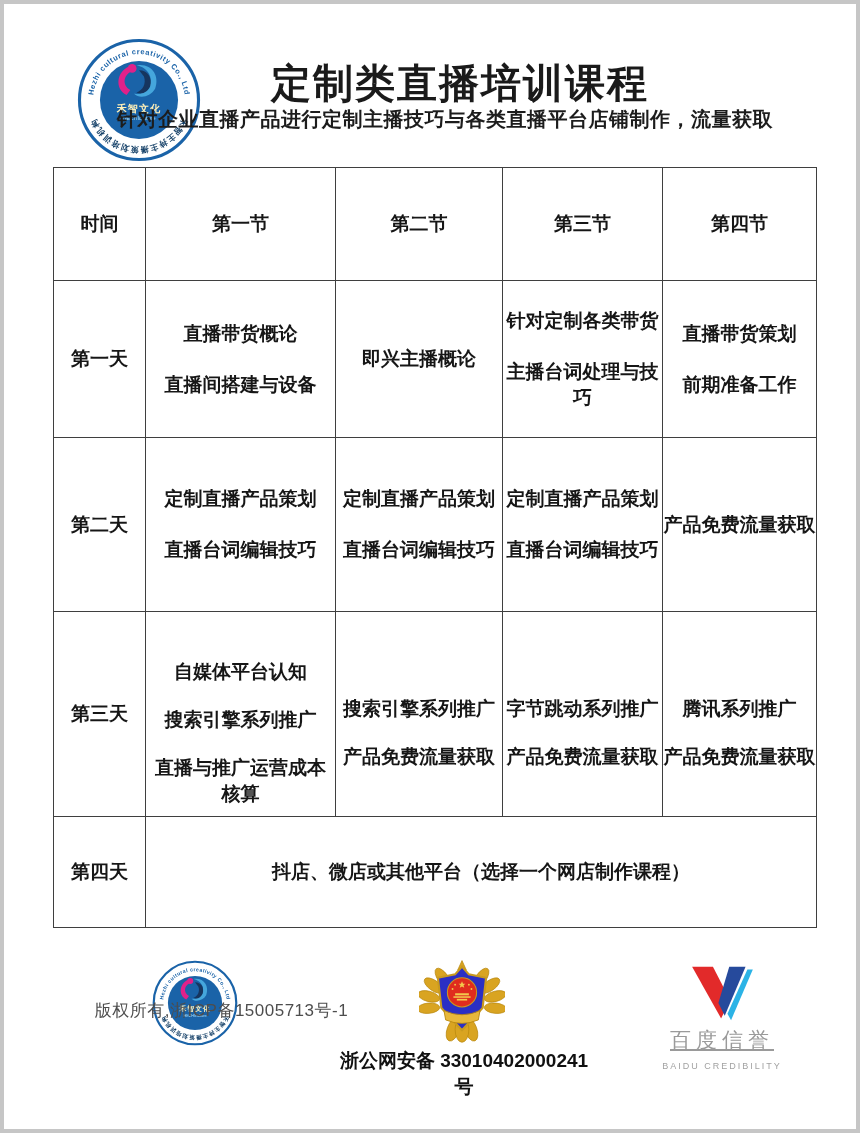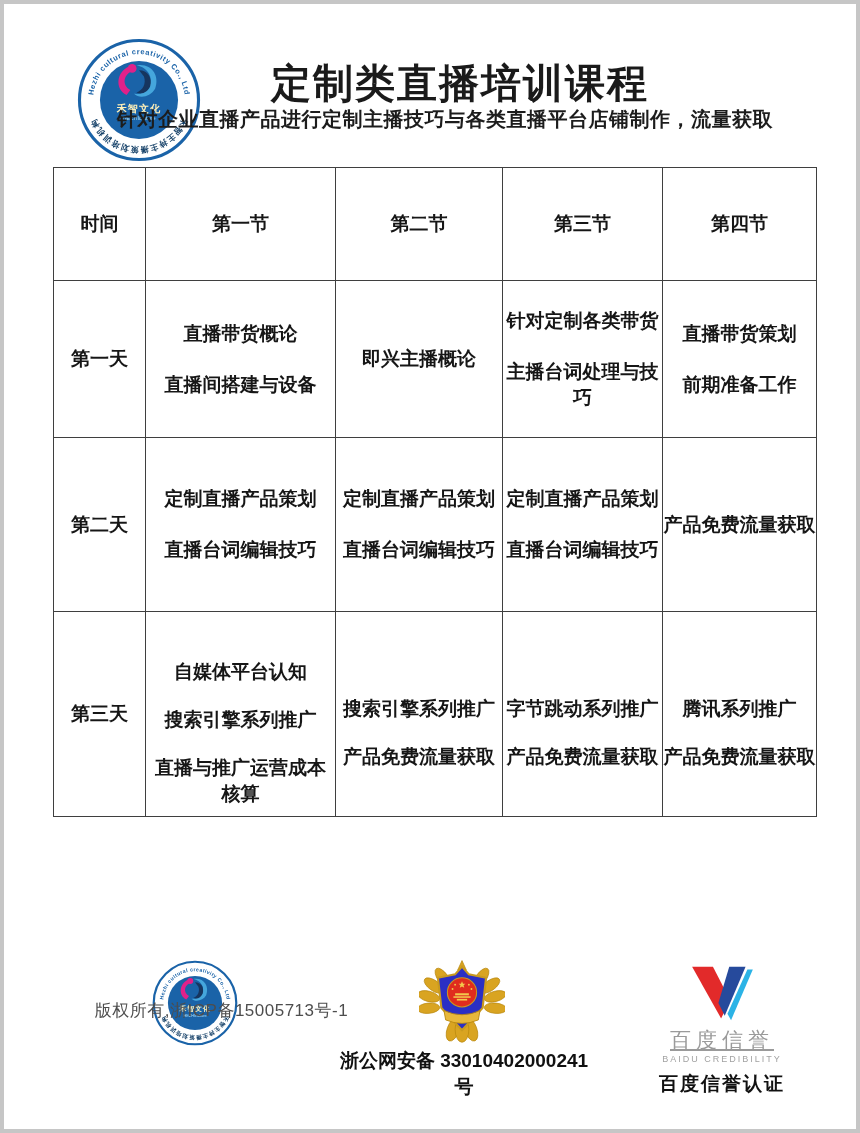--- a/index.html
+++ b/index.html
@@ -40,21 +40,21 @@
     font-size:17px;color:#4d4d4d;letter-spacing:0.5px;
   }
   .police-badge{position:absolute;left:415px;top:954px;width:86px;height:86px;}
   .police-text{
     position:absolute;left:330px;top:1044px;width:260px;text-align:center;
     font-size:19px;font-weight:bold;color:#111;
   }
   .baidu{position:absolute;left:633px;top:960px;width:170px;text-align:center;}
   .baidu svg{width:66px;height:58px;display:block;margin:0 auto;}
   .baidu-cn{font-size:21px;color:#9a9a9a;letter-spacing:5px;margin-top:4px;text-decoration:underline;}
-  .baidu-en{font-size:9px;color:#a2a2a2;letter-spacing:2px;margin-top:0;}
+  .baidu-en{font-size:9px;color:#a2a2a2;letter-spacing:2px;margin-top:7px;}
   .baidu-cert{font-size:19px;font-weight:bold;color:#111;letter-spacing:2px;margin-top:7px;}
 </style>
 </head>
 <body>
 
 <div class="page">
 
   <svg class="hz-logo top" viewBox="0 0 200 200">
     <defs>
       <path id="arcTop" d="M 26,100 A 74,74 0 0 1 174,100"></path>
@@ -172,20 +172,24 @@
       </div>
           </td>
       <td>
             <div class="cellbox">
         <div>腾讯系列推广</div>
         <div>产品免费流量获取</div>
       </div>
           </td>
     </tr>
 
+    <tr class="r4">
+      <td>第四天</td>
+      <td class="merged" colspan="4">抖店、微店或其他平台（选择一个网店制作课程）</td>
+    </tr>
   </tbody>
     </table>
 
   <svg class="hz-logo bottom" viewBox="0 0 200 200">
     <circle cx="100" cy="100" r="96" fill="#ffffff" stroke="#1a63a8" stroke-width="5"></circle>
     <circle cx="100" cy="100" r="63" fill="#1a63a8"></circle>
     <path d="M84,46 C64,54 60,82 80,92 L86,84 C72,76 74,58 92,52 Z" fill="#e0218a"></path>
     <circle cx="89" cy="49" r="7" fill="#e0218a"></circle>
     <path d="M96,44 C120,40 134,60 126,82 C118,96 100,98 92,90 C108,92 122,80 118,62 C114,50 104,46 96,44 Z" fill="#45a6dc"></path>
     <path d="M100,52 C114,52 122,64 118,78 C114,88 104,92 96,88 C106,84 112,74 108,62 Z" fill="#16355f"></path>
@@ -255,16 +259,15 @@
   <div class="police-text">浙公网安备 33010402000241号</div>
 
   <div class="baidu">
     <svg viewBox="0 0 72 64">
       <polygon points="3,3 26,3 45,40 35,60" fill="#e22a2a"></polygon>
       <polygon points="44,3 62,3 39,57 32,43" fill="#264a9c"></polygon>
       <polygon points="64,6 70,6 46,62 42,55" fill="#2bb3e6"></polygon>
     </svg>
     <div class="baidu-cn">百度信誉</div>
     <div class="baidu-en">BAIDU CREDIBILITY</div>
-    <div class="baidu-cert">百度信誉认证</div>
   </div>
 
 </div>
 
 </body></html>

